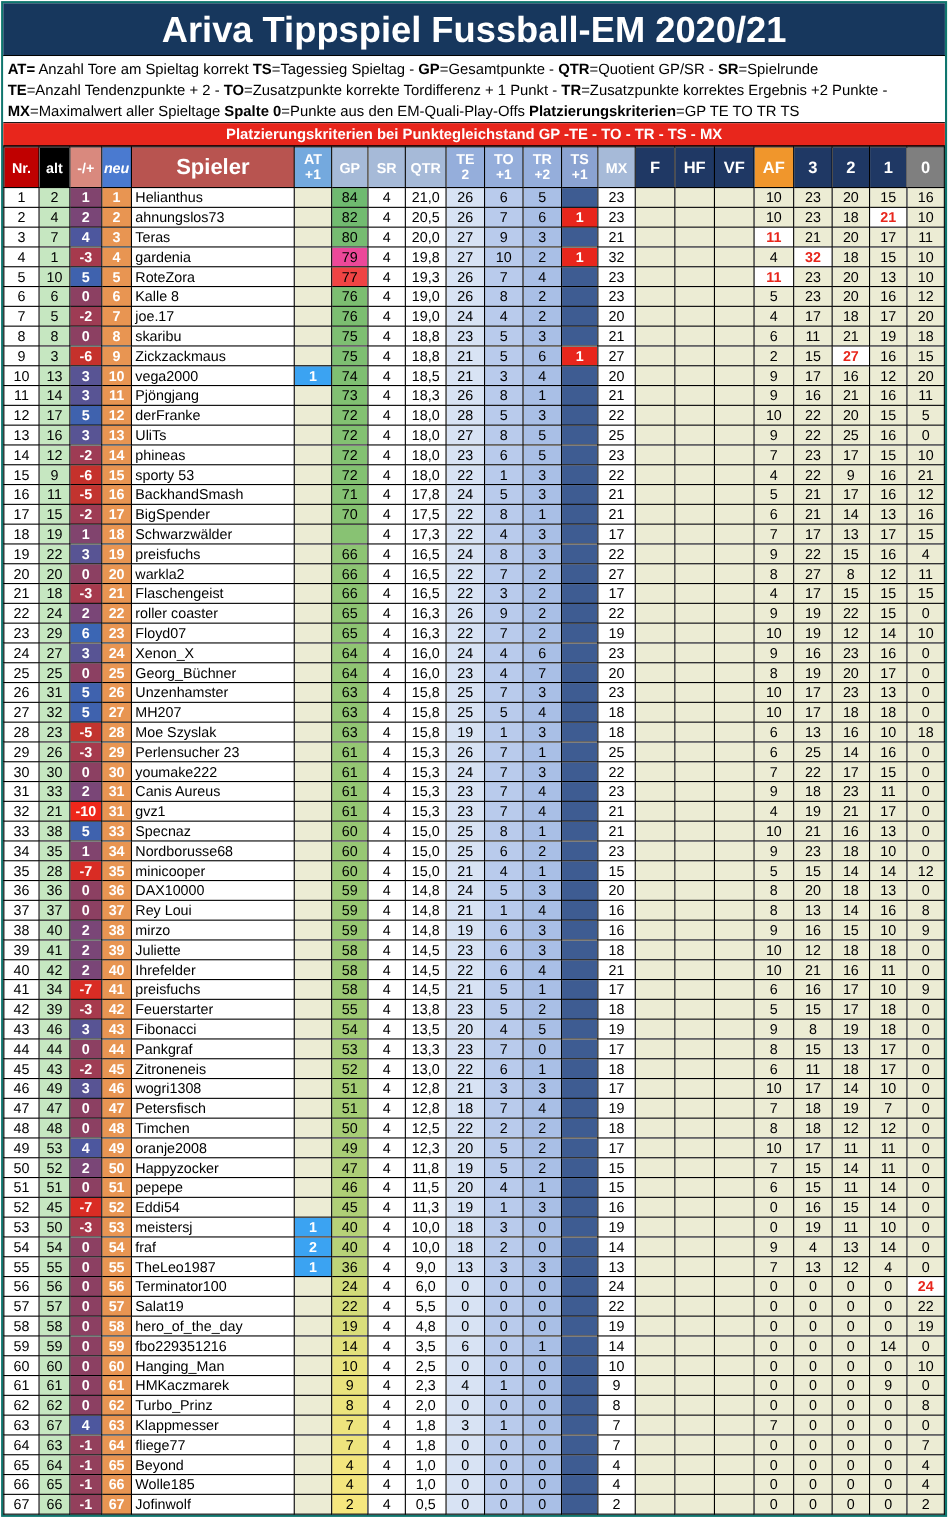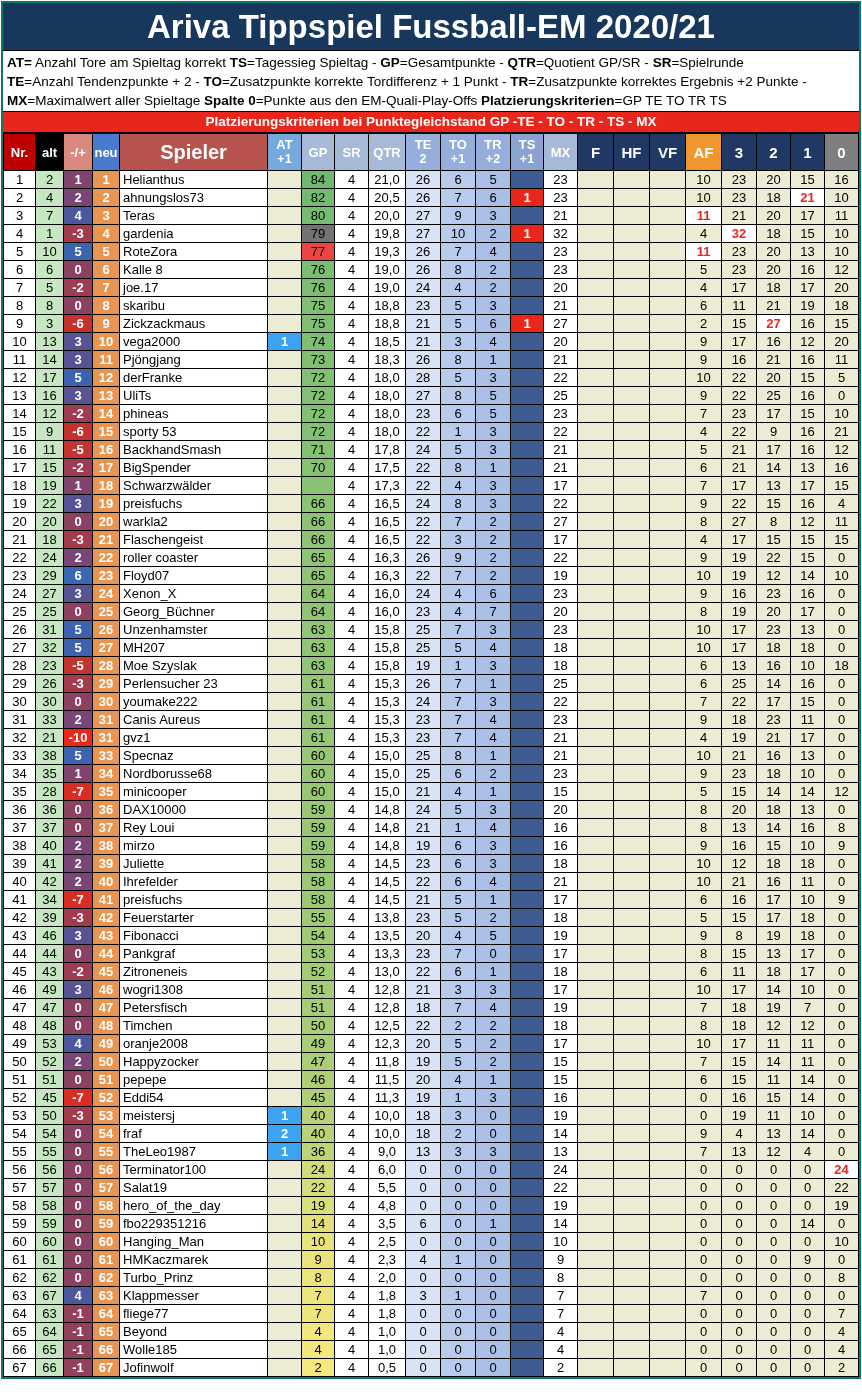--- a/index.html
+++ b/index.html
@@ -14,21 +14,21 @@
   .tiebar{background:#E8261C;color:#fff;font-weight:bold;font-size:13.5px;text-align:center;
          height:20px;line-height:20px;border-bottom:1px solid #000;}
   table{border-collapse:collapse;table-layout:fixed;width:856px;}
   th,td{border:1px solid #000;padding:0;text-align:center;overflow:hidden;white-space:nowrap;}
   th{color:#fff;font-weight:bold;font-size:13px;height:36px;}
   .thwrap{display:flex;flex-direction:column;align-items:center;justify-content:center;height:36px;line-height:13px;}
   .thwrap .sub{font-size:12.5px;margin-top:2px;}
   .h-nr{background:#C00000;}
   .h-alt{background:#000000;}
   .h-chg{background:#D9897E;}
-  .h-neu{background:#4A7AD0;}
+  .h-neu{background:#4A7AD0;font-style:italic;}
   .h-name{background:#B85450;} .h-name .thwrap{font-size:20px;}
   .h-at{background:#74A9DE;}
   .h-stat{background:#A6BAD8;}
   .h-tend{background:#95AEDB;}
   .h-ts{background:#8BA3D1;}
   .h-navy{background:#1F3864;} .h-navy .thwrap{font-size:15px;}
   .h-af{background:#F0962C;} .h-af .thwrap{font-size:15px;}
   .h-zero{background:#7F7F7F;} .h-zero .thwrap{font-size:15px;}
   td{height:17px;font-size:13px;line-height:17px;background:#fff;color:#000;}
   td.c-name{text-align:left;padding-left:3px;}
@@ -273,21 +273,21 @@
           <td class="c-beige">17</td>
           <td class="c-beige">11</td>
         </tr>
         <tr>
           <td class="c-white">4</td>
           <td class="c-alt">1</td>
           <td class="c-chg" style="background: rgb(166, 58, 77);">-3</td>
           <td class="c-neu">4</td>
           <td class="c-name">gardenia</td>
           <td class="c-at"></td>
-          <td class="c-gp" style="background: #737373;">79</td>
+          <td class="c-gp" style="background: #ec4899;">79</td>
           <td class="c-white">4</td>
           <td class="c-white">19,8</td>
           <td class="c-te">27</td>
           <td class="c-to">10</td>
           <td class="c-tr">2</td>
           <td class="c-ts ts-win">1</td>
           <td class="c-white">32</td>
           <td class="c-beige"></td>
           <td class="c-beige"></td>
           <td class="c-beige"></td>

